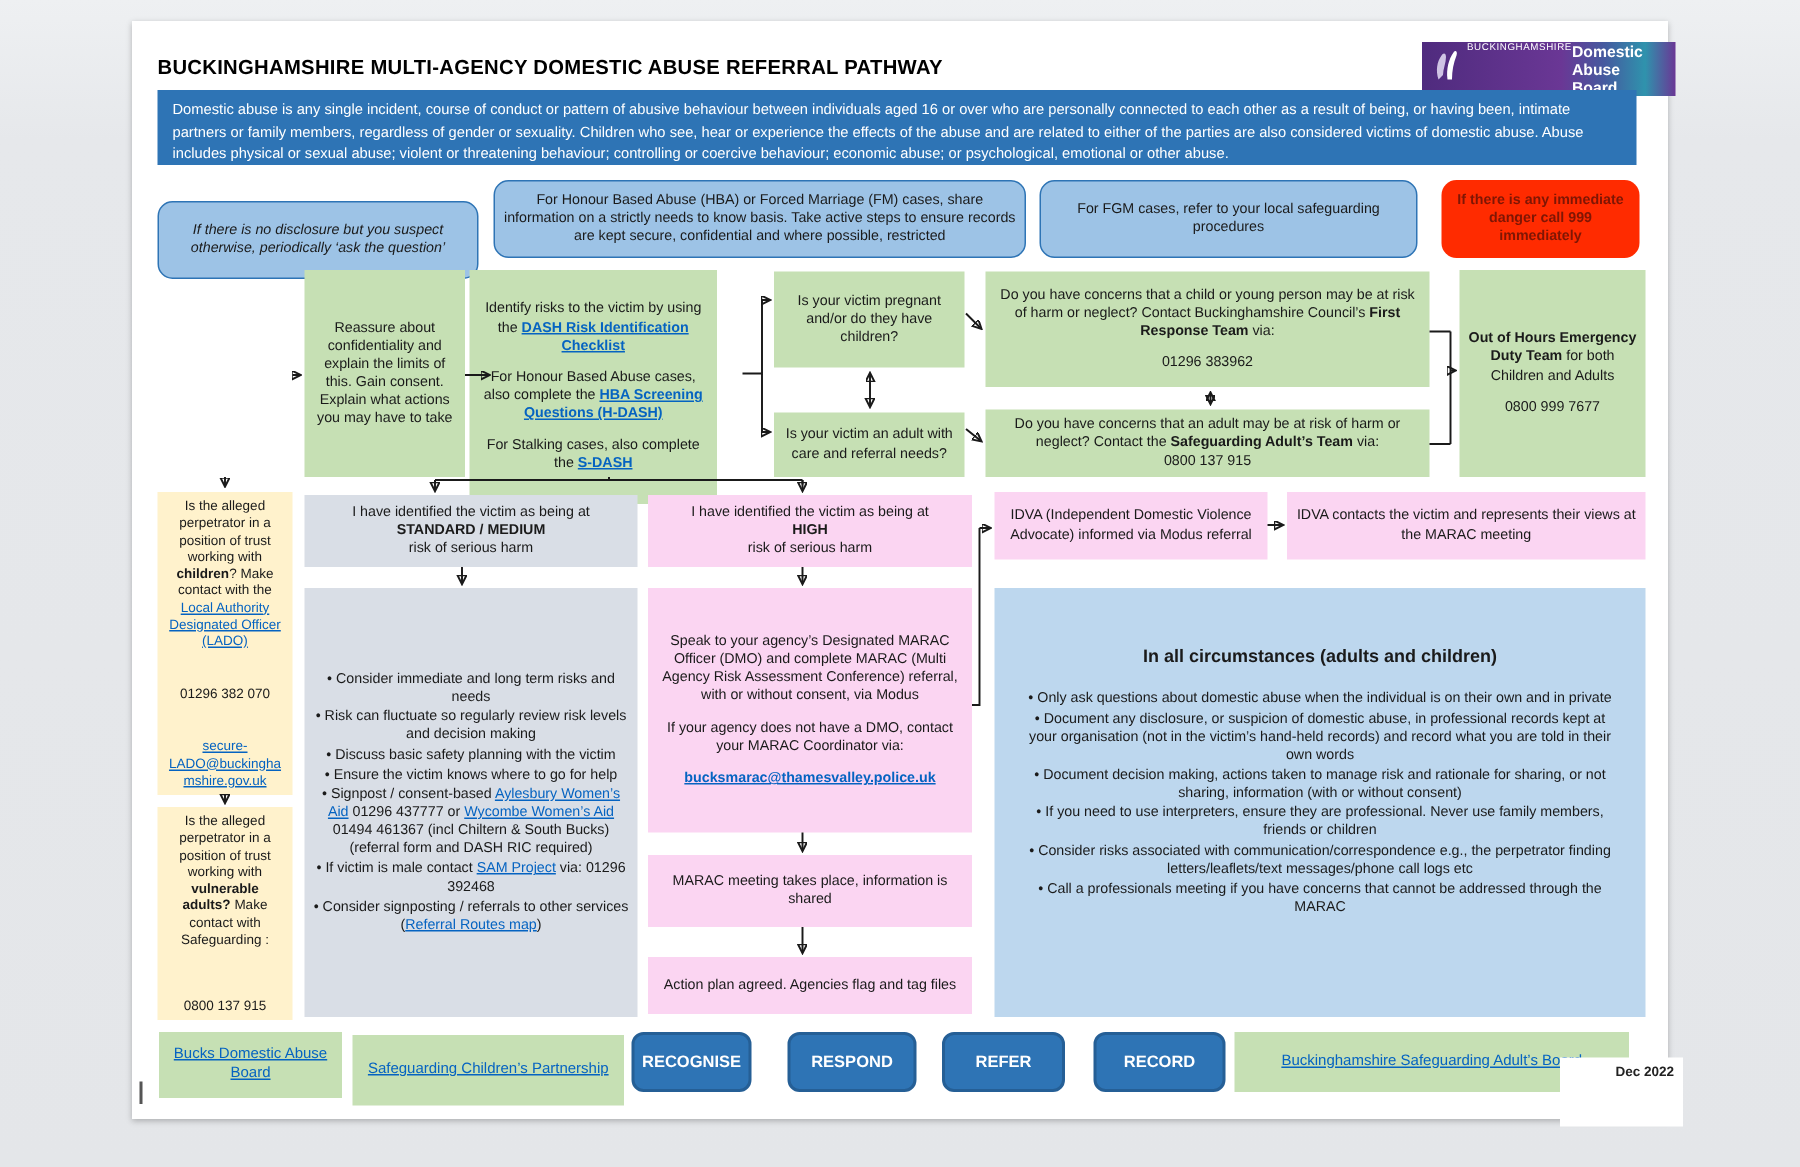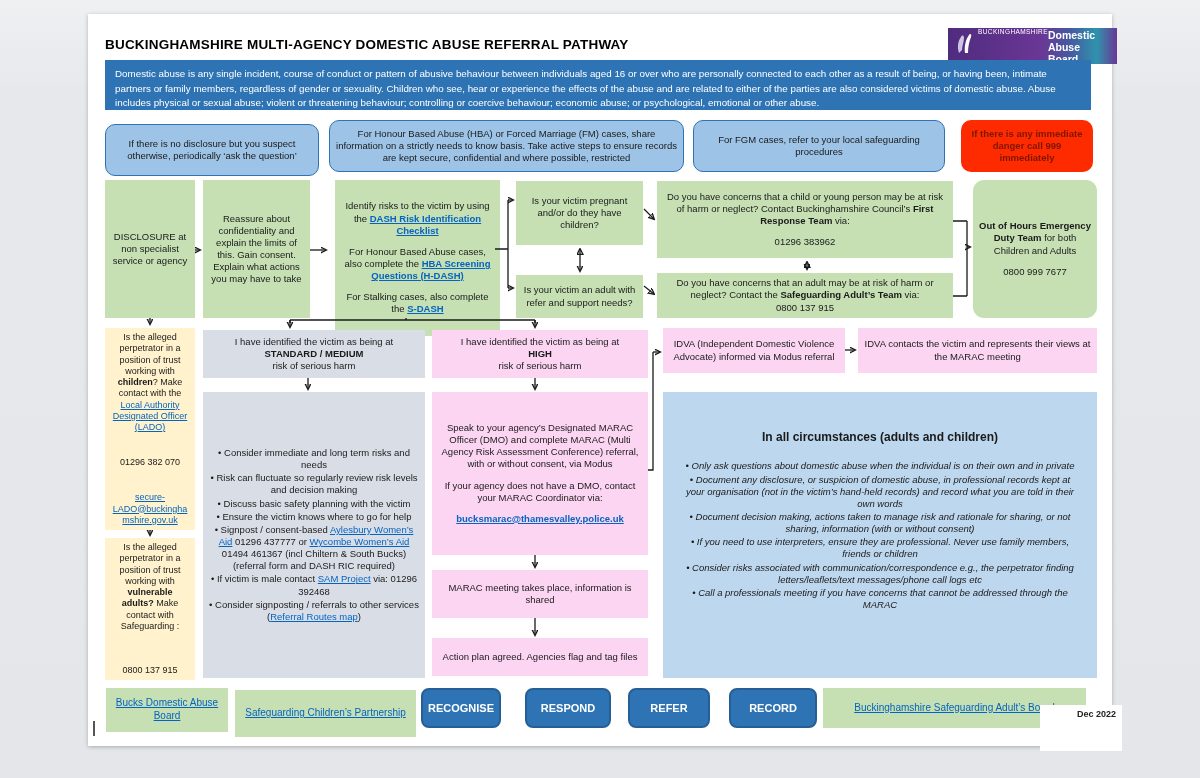--- a/index.html
+++ b/index.html
@@ -48,48 +48,47 @@
           </svg>
       </span>
       <span style="display:flex;flex-direction:row;align-items:flex-start;">
         <span class="l1">BUCKINGHAMSHIRE</span>
         <span class="l2">Domestic Abuse Board</span>
       </span>
     </div>
 
     <div class="abs banner" style="left:17px;top:46px;width:986px;height:50px;">Domestic abuse is any single incident, course of conduct or pattern of abusive behaviour between individuals aged 16 or over who are personally connected to each other as a result of being, or having been, intimate partners or family members, regardless of gender or sexuality. Children who see, hear or experience the effects of the abuse and are related to either of the parties are also considered victims of domestic abuse.  Abuse includes physical or sexual abuse; violent or threatening behaviour; controlling or coercive behaviour; economic abuse; or psychological, emotional or other abuse.</div>
 
-    <div class="box blue-l" style="left:17px;top:110px;width:214px;height:52px;">If there is no disclosure but you suspect otherwise, periodically ‘ask the question’</div>
+    <div class="box blue-l" style="left:17px;top:120px;width:214px;height:52px;font-style:italic;">If there is no disclosure but you suspect otherwise, periodically ‘ask the question’</div>
     <div class="box blue-l" style="left:241px;top:106px;width:355px;height:52px;">For Honour Based Abuse (HBA) or Forced Marriage (FM) cases, share information on a strictly needs to know basis. Take active steps to ensure records are kept secure, confidential and where possible, restricted</div>
     <div class="box blue-l" style="left:605px;top:106px;width:252px;height:52px;">For FGM cases, refer to your local safeguarding procedures</div>
     <div class="box red" style="left:873px;top:106px;width:132px;height:52px;">If there is any immediate danger call 999 immediately</div>
 
-    <div class="box green" style="left:17px;top:166px;width:90px;height:138px;">DISCLOSURE at non specialist service or agency</div>
     <div class="box green" style="left:115px;top:166px;width:107px;height:138px;">Reassure about confidentiality and explain the limits of this. Gain consent. Explain what actions you may have to take</div>
 
-    <div class="box green" style="left:247px;top:166px;width:165px;height:156px;">
+    <div class="box green" style="left:225px;top:166px;width:165px;height:156px;">
       <div><span>Identify risks to the victim by using the </span><span class="lnk b">DASH Risk Identification Checklist</span></div>
       <div class="gap"><span>For Honour Based Abuse cases, also complete the </span><span class="lnk b">HBA Screening Questions (H-DASH)</span></div>
       <div class="gap"><span>For Stalking cases, also complete the </span><span class="lnk b">S-DASH</span></div>
     </div>
 
     <div class="box green" style="left:428px;top:167px;width:127px;height:64px;">Is your victim pregnant and/or do they have children?</div>
-    <div class="box green" style="left:428px;top:261px;width:127px;height:43px;">Is your victim an adult with refer and support needs?</div>
+    <div class="box green" style="left:428px;top:261px;width:127px;height:43px;">Is your victim an adult with care and referral needs?</div>
 
     <div class="box green" style="left:569px;top:167px;width:296px;height:77px;">
       <div><span>Do you have concerns that a child or young person may be at risk of harm or neglect?  Contact Buckinghamshire Council’s </span><span class="b">First Response Team</span><span> via:</span></div>
       <div class="gap">01296 383962</div>
     </div>
 
     <div class="box green" style="left:569px;top:259px;width:296px;height:45px;">
       <div><span>Do you have concerns that an adult may be at risk of harm or neglect?  Contact the </span><span class="b">Safeguarding Adult’s Team</span><span> via:</span></div>
       <div>0800 137 915</div>
     </div>
 
-    <div class="box green" style="left:885px;top:166px;width:124px;height:138px;border-radius:11px;">
+    <div class="box green" style="left:885px;top:166px;width:124px;height:138px;">
       <div><span class="b">Out of Hours Emergency Duty Team</span><span> for both Children and Adults</span></div>
       <div class="gap">0800 999 7677</div>
     </div>
 
     <div class="box yellow" style="left:17px;top:314px;width:90px;height:202px;">
       <div>
         <span>Is the alleged perpetrator in a position of trust working with </span><span class="b">children</span><span>? Make contact with the </span><span class="lnk">Local Authority Designated Officer (LADO)</span>
       </div>
       <div>01296 382 070</div>
       <div class="lnk">secure-LADO@buckinghamshire.gov.uk</div>
@@ -133,21 +132,21 @@
     </div>
 
     <div class="box pink" style="left:344px;top:556px;width:216px;height:48px;">MARAC meeting takes place, information is shared</div>
     <div class="box pink" style="left:344px;top:624px;width:216px;height:38px;">Action plan agreed. Agencies flag and tag files</div>
 
     <div class="box pink" style="left:575px;top:314px;width:182px;height:45px;">IDVA (Independent Domestic Violence Advocate) informed via Modus referral</div>
     <div class="box pink" style="left:770px;top:314px;width:239px;height:45px;">IDVA contacts the victim and represents their views at the MARAC meeting</div>
 
     <div class="box panel" style="left:575px;top:378px;width:434px;height:286px;justify-content:flex-start;padding-top:38px;">
       <div class="b" style="font-size:12px;margin-bottom:14px;">In all circumstances (adults and children)</div>
-      <ul class="blist" style="max-width:400px;font-style:italic;">
+      <ul class="blist" style="max-width:400px;">
         <li>Only ask questions about domestic abuse when the individual is on their own and in private</li>
         <li>Document any disclosure, or suspicion of domestic abuse, in professional records kept at your organisation (not in the victim’s hand-held records) and record what you are told in their own words</li>
         <li>Document decision making, actions taken to manage risk and rationale for sharing, or not sharing, information (with or without consent)</li>
         <li>If you need to use interpreters, ensure they are professional. Never use family members, friends or children</li>
         <li>Consider risks associated with communication/correspondence e.g., the perpetrator finding letters/leaflets/text messages/phone call logs etc</li>
         <li>Call a professionals meeting if you have concerns that cannot be addressed through the MARAC</li>
       </ul>
     </div>
 
     <div class="box green" style="left:18px;top:674px;width:122px;height:44px;font-size:10px;">

